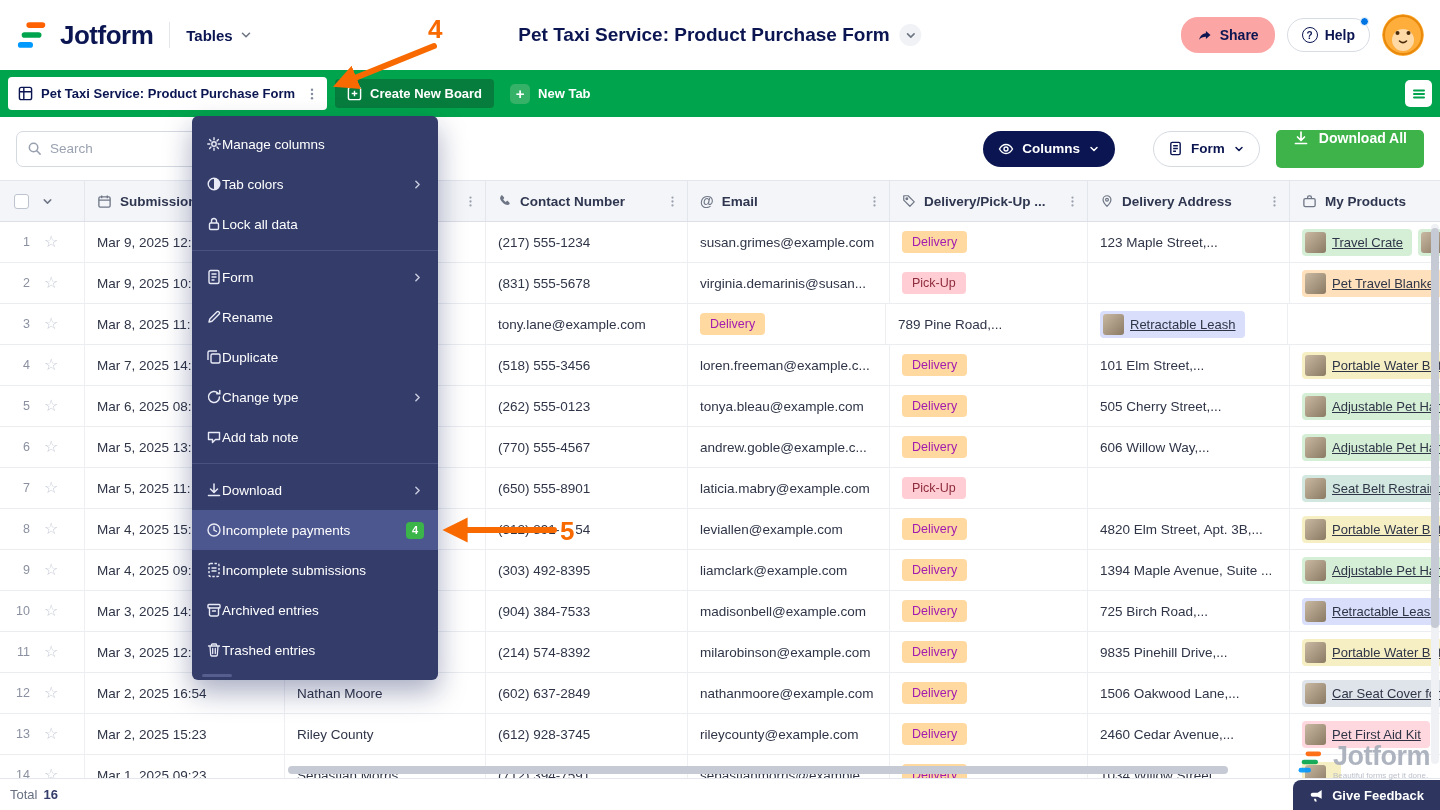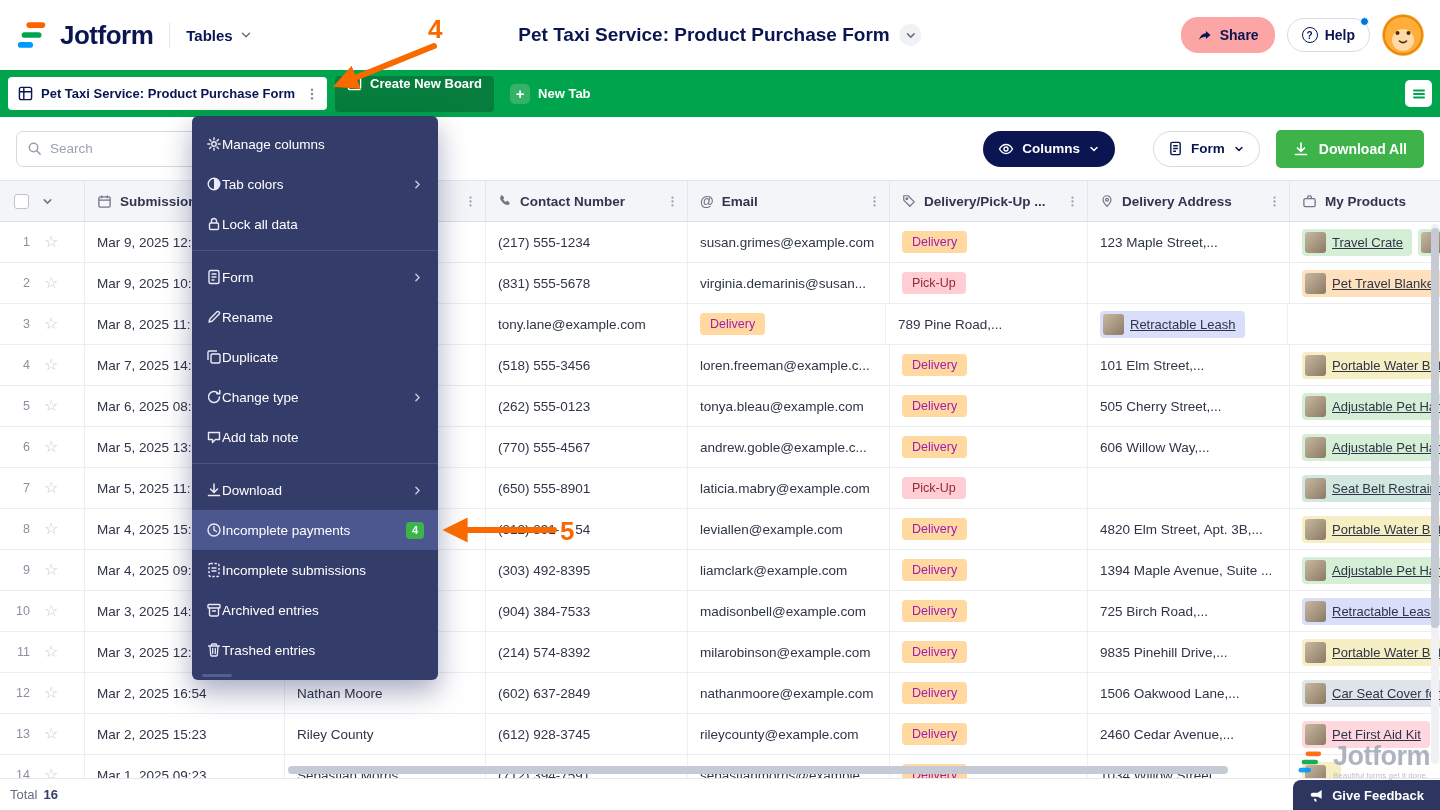--- a/index.html
+++ b/index.html
@@ -22,34 +22,34 @@
   .btn-help{position:relative;height:34px;border-radius:17px;background:#fff;border:1px solid #D8DCE3;color:#0A1551;display:flex;align-items:center;gap:7px;padding:0 14px;font-size:14px;font-weight:600;cursor:pointer}
   .help-q{width:16px;height:16px;border-radius:50%;border:1.5px solid #0A1551;font-size:10px;font-weight:700;display:flex;align-items:center;justify-content:center}
   .help-dot{position:absolute;top:-2px;right:0;width:9px;height:9px;border-radius:50%;background:#0075E3;border:1.5px solid #fff}
   .avatar{width:42px;height:42px;border-radius:50%;overflow:hidden;cursor:pointer;flex:none}
 
   
   .tabbar{position:absolute;top:70px;left:0;right:0;height:47px;background:#00A44C;display:flex;align-items:center;padding:0 8px;gap:8px;z-index:10}
   .tab-active{height:33px;background:#fff;border-radius:4px;display:flex;align-items:center;gap:8px;padding:0 6px 0 10px;color:#0A1551;font-size:13px;font-weight:700;cursor:pointer;white-space:nowrap}
   .tab-active .gicon{color:#0A1551}
   .tab-kebab{color:#878DA0;padding:2px;cursor:pointer}
-  .btn-create-board{height:36px;background:#077D3D;border:none;border-radius:4px;color:#fff;display:flex;gap:8px;padding:0 12px;font-size:13px;font-weight:700;cursor:pointer;white-space:nowrap}
+  .btn-create-board{height:29px;background:#077D3D;border:none;border-radius:4px;color:#fff;display:flex;align-items:center;gap:8px;padding:0 12px;font-size:13px;font-weight:700;cursor:pointer;white-space:nowrap}
   .btn-new-tab{height:33px;background:none;border:none;color:#fff;display:flex;align-items:center;gap:8px;padding:0 8px;font-size:13px;font-weight:600;cursor:pointer;white-space:nowrap}
   .plus-tile{width:20px;height:20px;border-radius:5px;background:#35B168;color:#fff;display:flex;align-items:center;justify-content:center;font-size:15px;font-weight:700}
   .tabbar-list{margin-left:auto;width:27px;height:27px;border-radius:5px;background:#fff;border:none;display:flex;align-items:center;justify-content:center;cursor:pointer;color:#00A44C}
 
   
   .toolbar{position:absolute;top:117px;left:0;right:0;height:63px;background:#fff;display:flex;align-items:center;padding:8px 16px;z-index:5}
   .search{width:266px;height:36px;border:1px solid #D5DAE1;border-radius:7px;background:#fff;display:flex;align-items:center;gap:8px;padding:0 10px;color:#98A0AE}
   .search input{border:none;outline:none;flex:1;min-width:0;font-size:13.5px;font-family:"Liberation Sans",sans-serif;color:#333}
   .search input::placeholder{color:#9AA2B0}
   .toolbar-right{margin-left:auto;display:flex;align-items:center;gap:16px}
   .btn-columns{height:36px;border-radius:18px;background:#0A1551;border:none;color:#fff;display:flex;align-items:center;gap:8px;padding:0 15px;font-size:13.5px;font-weight:600;cursor:pointer;margin-right:22px}
   .btn-formsel{height:36px;border-radius:18px;background:#fff;border:1px solid #D5DAE1;color:#0A1551;display:flex;align-items:center;gap:8px;padding:0 14px;font-size:13.5px;font-weight:600;cursor:pointer}
-  .btn-download{height:38px;border-radius:5px;background:#3DB349;border:none;color:#fff;display:flex;align-items:center;gap:10px;padding:0 17px;font-size:14px;font-weight:700;cursor:pointer}
+  .btn-download{height:38px;border-radius:5px;background:#3DB349;border:none;color:#fff;display:flex;gap:10px;padding:0 17px;font-size:14px;font-weight:700;cursor:pointer}
   .chev{color:inherit}
 
   
   .c-sel{width:85px;flex:none}.c-date{width:200px;flex:none}.c-name{width:201px;flex:none}
   .c-contact{width:202px;flex:none}.c-email{width:202px;flex:none}.c-ful{width:198px;flex:none}
   .c-addr{width:202px;flex:none}.c-prod{width:200px;flex:none}
   .thead{position:absolute;top:180px;left:0;width:1490px;height:42px;background:#F4F5F8;border-top:1px solid #E3E6EC;border-bottom:1px solid #DCDFE6;display:flex;z-index:4}
   .hcell{display:flex;align-items:center;gap:8px;padding:0 8px 0 12px;border-right:1px solid #E3E6EC;font-size:13.5px;font-weight:700;color:#2F3650;overflow:hidden;white-space:nowrap}
   .hcell.c-sel{gap:12px;padding-left:14px}
   .hicon{color:#6F7787;flex:none;display:flex}

